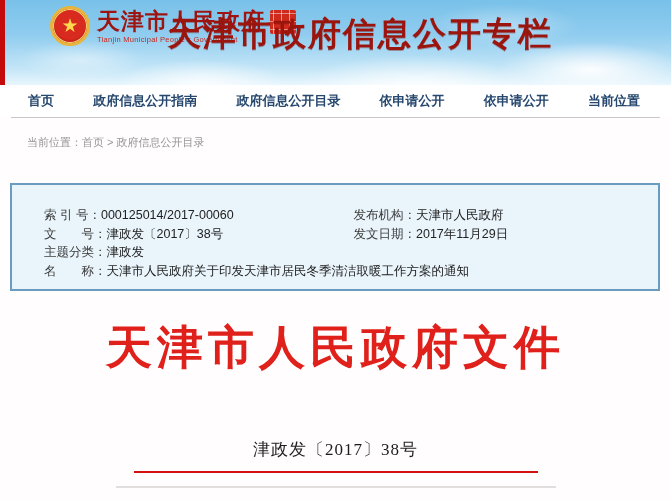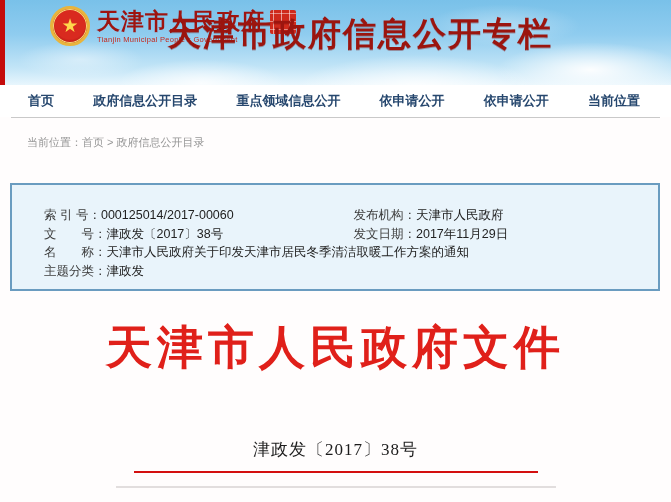--- a/index.html
+++ b/index.html
@@ -92,22 +92,22 @@
         <div class="org-name">天津市人民政府</div>
         <div class="org-name-en">Tianjin Municipal People's Government</div>
       </div>
       <div class="seal"></div>
     </div>
     <h1 class="banner-title">天津市政府信息公开专栏</h1>
   </header>
 
   <nav class="nav">
     <a href="#">首页</a>
+    <a href="#">政府信息公开指南</a>
     <a href="#">政府信息公开目录</a>
-    <a href="#">重点领域信息公开</a>
     <a href="#">依申请公开</a>
     <a href="#">依申请公开</a>
     <a href="#">当前位置</a>
   </nav>
   <div class="nav-divider"></div>
 
   <div class="breadcrumb">
     <span>当前位置：</span><a href="#">首页</a><span> &gt; </span><span>政府信息公开目录</span>
   </div>
 
@@ -122,27 +122,27 @@
     </div>
     <div class="meta-row">
       <span class="meta-left">
         <span class="meta-label">文　　号：</span><span class="meta-value">津政发〔2017〕38号</span>
       </span>
       <span class="meta-right">
         <span class="meta-label">发文日期：</span><span class="meta-value">2017年11月29日</span>
       </span>
     </div>
     <div class="meta-row">
-      <span class="meta-left-wide">
-        <span class="meta-label">名　　称：</span><span class="meta-value">天津市人民政府关于印发天津市居民冬季清洁取暖工作方案的通知</span>
+      <span class="meta-left">
+        <span class="meta-label">主题分类：</span><span class="meta-value">津政发</span>
       </span>
     </div>
     <div class="meta-row">
-      <span class="meta-left">
-        <span class="meta-label">主题分类：</span><span class="meta-value">津政发</span>
+      <span class="meta-left-wide">
+        <span class="meta-label">名　　称：</span><span class="meta-value">天津市人民政府关于印发天津市居民冬季清洁取暖工作方案的通知</span>
       </span>
     </div>
   </section>
 
   <h2 class="letterhead-title">天津市人民政府文件</h2>
 
   <div class="doc-number">津政发〔2017〕38号</div>
 
   <div class="red-rule"></div>
   <div class="gray-rule"></div>

